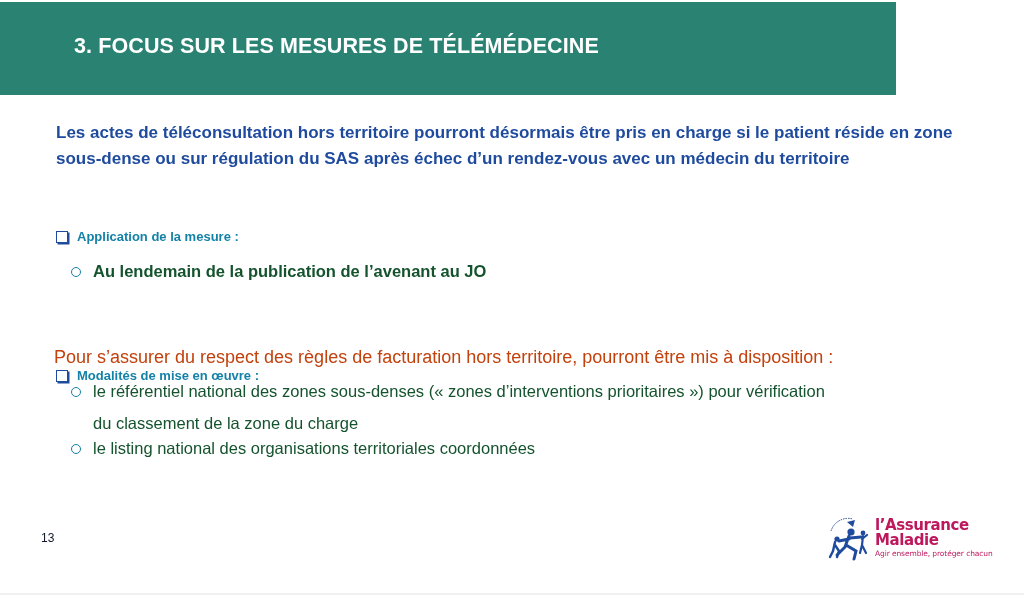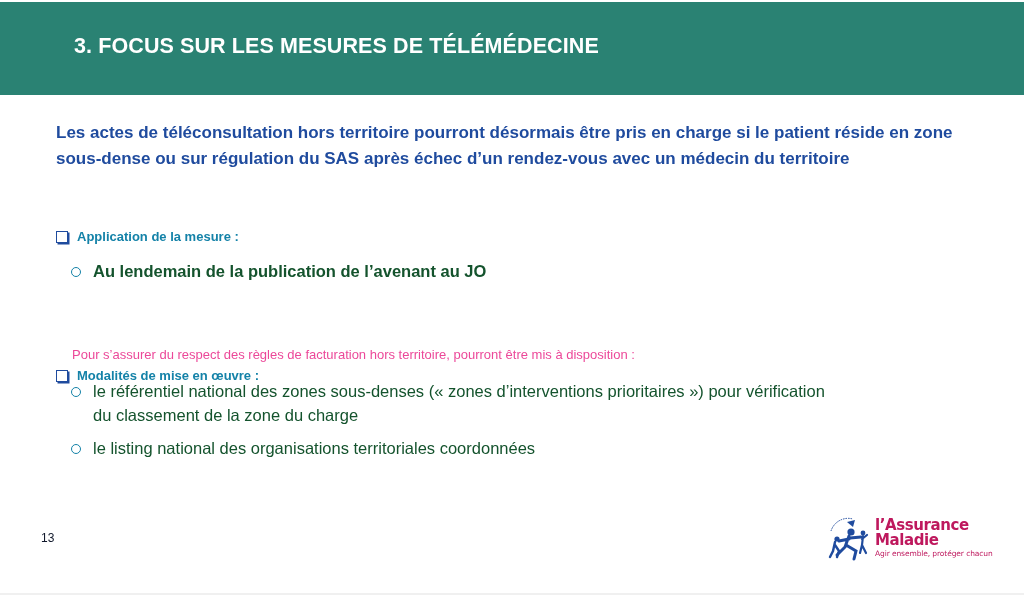--- a/index.html
+++ b/index.html
@@ -19,21 +19,21 @@
     }
     .top-line {
       position: absolute;
       left: 0; top: 0;
       width: 1024px; height: 2px;
       background: #ffffff;
     }
     .header-band {
       position: absolute;
       left: 0; top: 2px;
-      width: 1024px; height: 93px;
+      width: 896px; height: 93px;
       background: #2a8273;
     }
     .header-title {
       position: absolute;
       left: 74px; top: 32px;
       color: #ffffff;
       font-weight: bold;
       font-size: 21.5px;
       letter-spacing: 0.1px;
       white-space: nowrap;
@@ -81,23 +81,23 @@
       width: 8px; height: 8px;
       border: 1.3px solid #1482a8;
       border-radius: 50%;
       margin-top: 8px;
       margin-right: 12px;
       flex-shrink: 0;
     }
     .bold-item { font-weight: bold; }
     .plain-line {
       position: absolute;
-      left: 72px; top: 347px;
-      color: #ec4899;
-      font-size: 13px;
+      left: 54px; top: 347px;
+      color: #c2410c;
+      font-size: 18px;
       white-space: nowrap;
     }
     .page-number {
       position: absolute;
       left: 41px; top: 531px;
       color: #0f172a;
       font-size: 12px;
     }
     .logo {
       position: absolute;
@@ -161,21 +161,21 @@
 
   <div class="section-heading" style="top:320px;margin-top:48px;">
     <span class="checkbox-icon"></span>
     <span>Modalités de mise en œuvre :</span>
   </div>
 
   <div class="plain-line">Pour s’assurer du respect des règles de facturation hors territoire, pourront être mis à disposition  :</div>
 
   <div class="sub-item" style="top:379px;">
     <span class="circle-icon"></span>
-    <span style="display:flex;flex-direction:column;">
+    <span style="display:flex;flex-direction:column;gap:8px;">
       <span>le référentiel national des zones sous-denses (« zones d’interventions prioritaires ») pour vérification</span>
       <span>du classement de la zone du charge</span>
     </span>
   </div>
 
   <div class="sub-item" style="top:436px;">
     <span class="circle-icon"></span>
     <span>le listing national des organisations territoriales coordonnées</span>
   </div>
 

